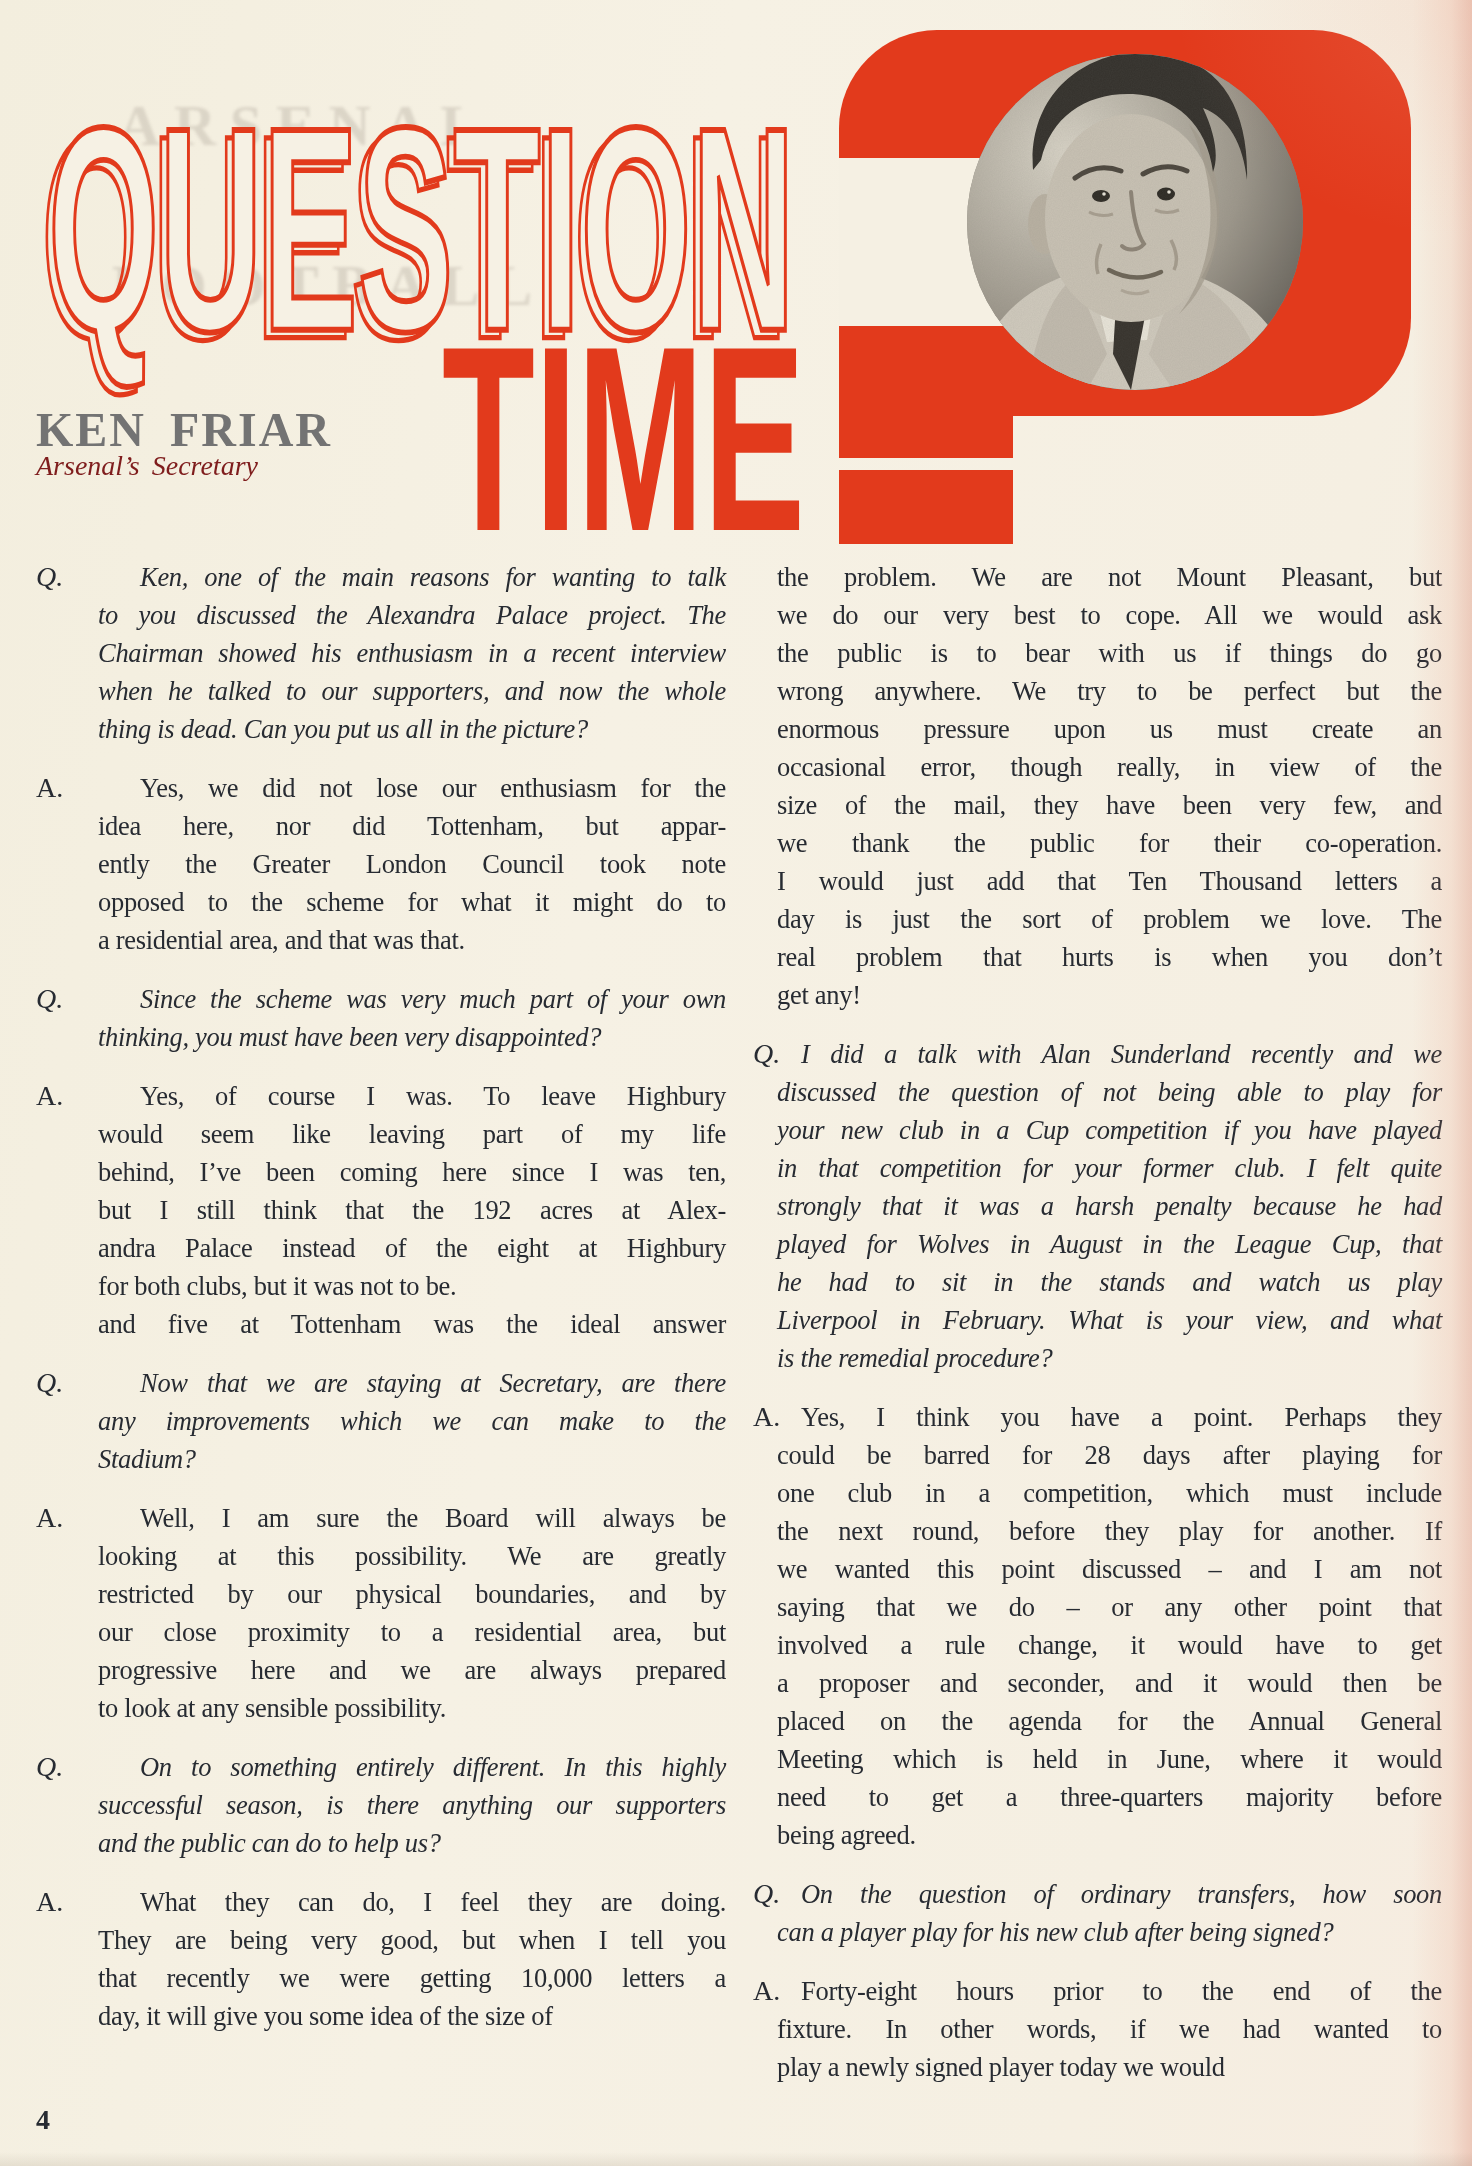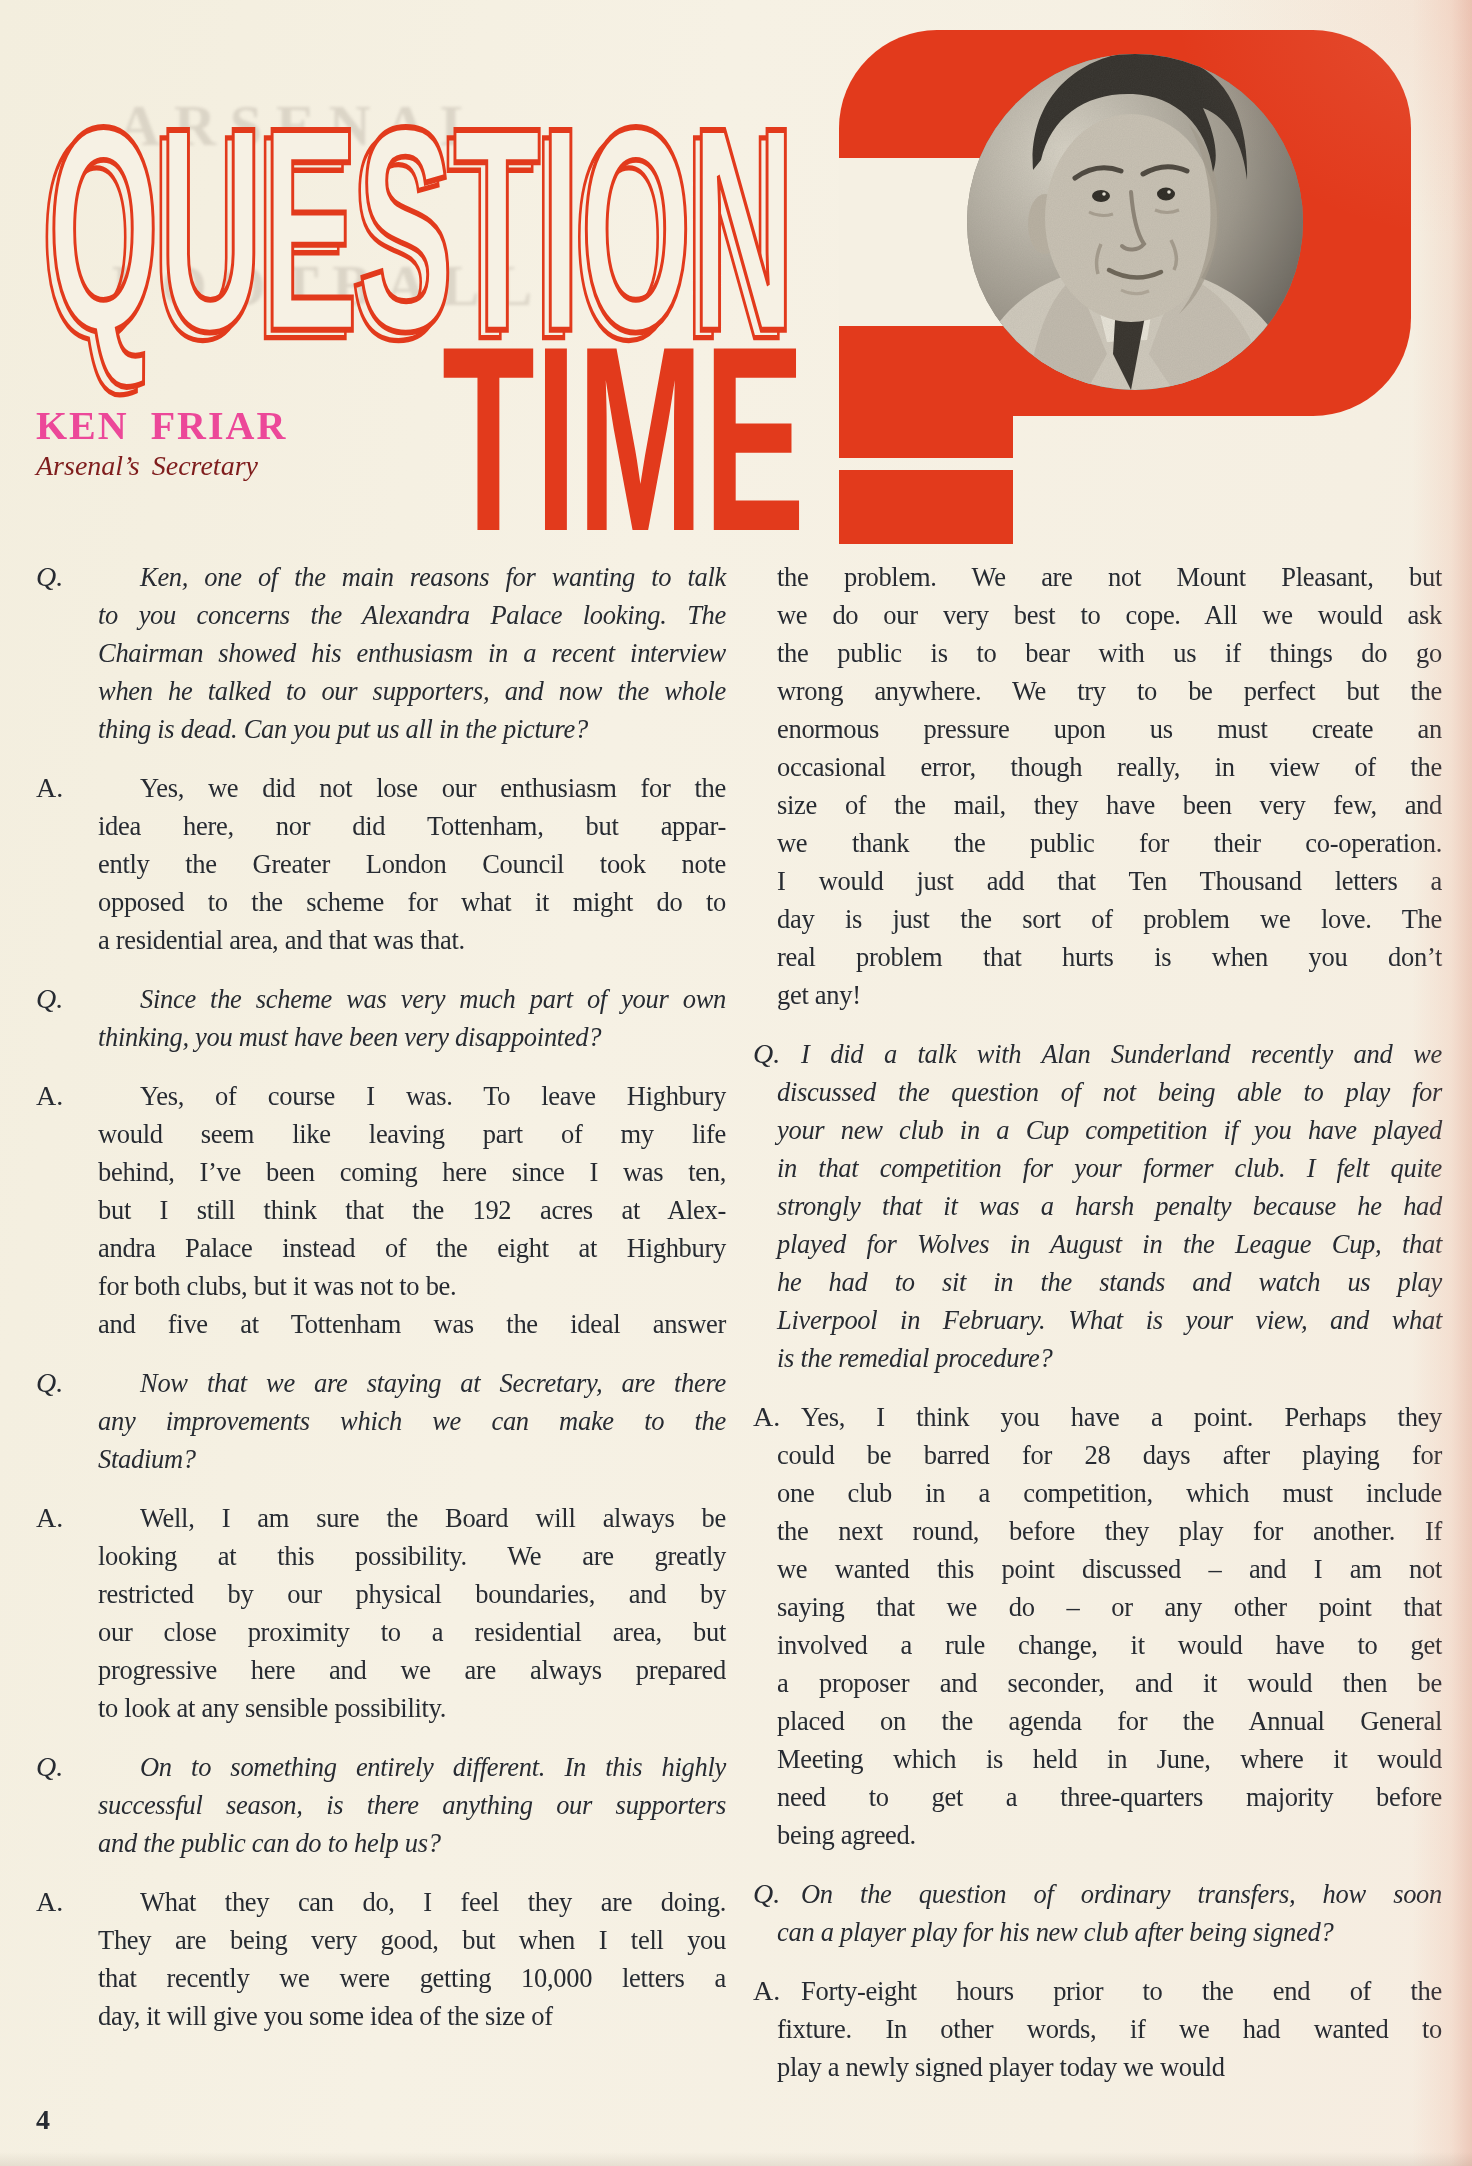--- a/index.html
+++ b/index.html
@@ -22,22 +22,22 @@
   .qm-loop{left:839px;top:30px;width:572px;height:386px;border-radius:98px;}
   .qm-notch{left:839px;top:158px;width:172px;height:170px;background:#f5f0e3;}
   .qm-stem{left:839px;top:326px;width:174px;height:132px;}
   .qm-dot{left:839px;top:470px;width:174px;height:74px;}
   .photo{
     position:absolute;left:967px;top:54px;width:336px;height:336px;border-radius:50%;
     overflow:hidden;background:#8a857c;
   }
   
   .kenfriar{
-    position:absolute;left:36px;top:402px;font-size:40px;font-weight:bold;
-    letter-spacing:2px;word-spacing:10px;color:#ec4899;
+    position:absolute;left:36px;top:402px;font-size:48px;font-weight:bold;
+    letter-spacing:2px;word-spacing:10px;color:#737373;
   }
   .role{
     position:absolute;left:36px;top:450px;font-size:28px;font-style:italic;
     word-spacing:5px;color:#7f1d1d;
   }
   
   .col{position:absolute;top:558px;}
   #col-left{left:36px;width:690px;}
   #col-right{left:753px;width:689px;}
   .qa{position:relative;margin-bottom:21px;}
@@ -146,21 +146,21 @@
 </div>
 
 <div class="kenfriar">KEN FRIAR</div>
 <div class="role">Arsenal’s Secretary</div>
 
 <div id="col-left" class="col">
     <div class="qa q">
       <span class="marker">Q.</span>
       <div class="qlines">
         <div class="bline first">Ken, one of the main reasons for wanting to talk</div>
-        <div class="bline">to you concerns the Alexandra Palace looking. The</div>
+        <div class="bline">to you discussed the Alexandra Palace project. The</div>
         <div class="bline">Chairman showed his enthusiasm in a recent interview</div>
         <div class="bline">when he talked to our supporters, and now the whole</div>
         <div class="bline last">thing is dead. Can you put us all in the picture?</div>
       </div>
     </div>
     <div class="qa a">
       <span class="marker">A.</span>
       <div class="qlines">
         <div class="bline first">Yes, we did not lose our enthusiasm for the</div>
         <div class="bline">idea here, nor did Tottenham, but appar-</div>

